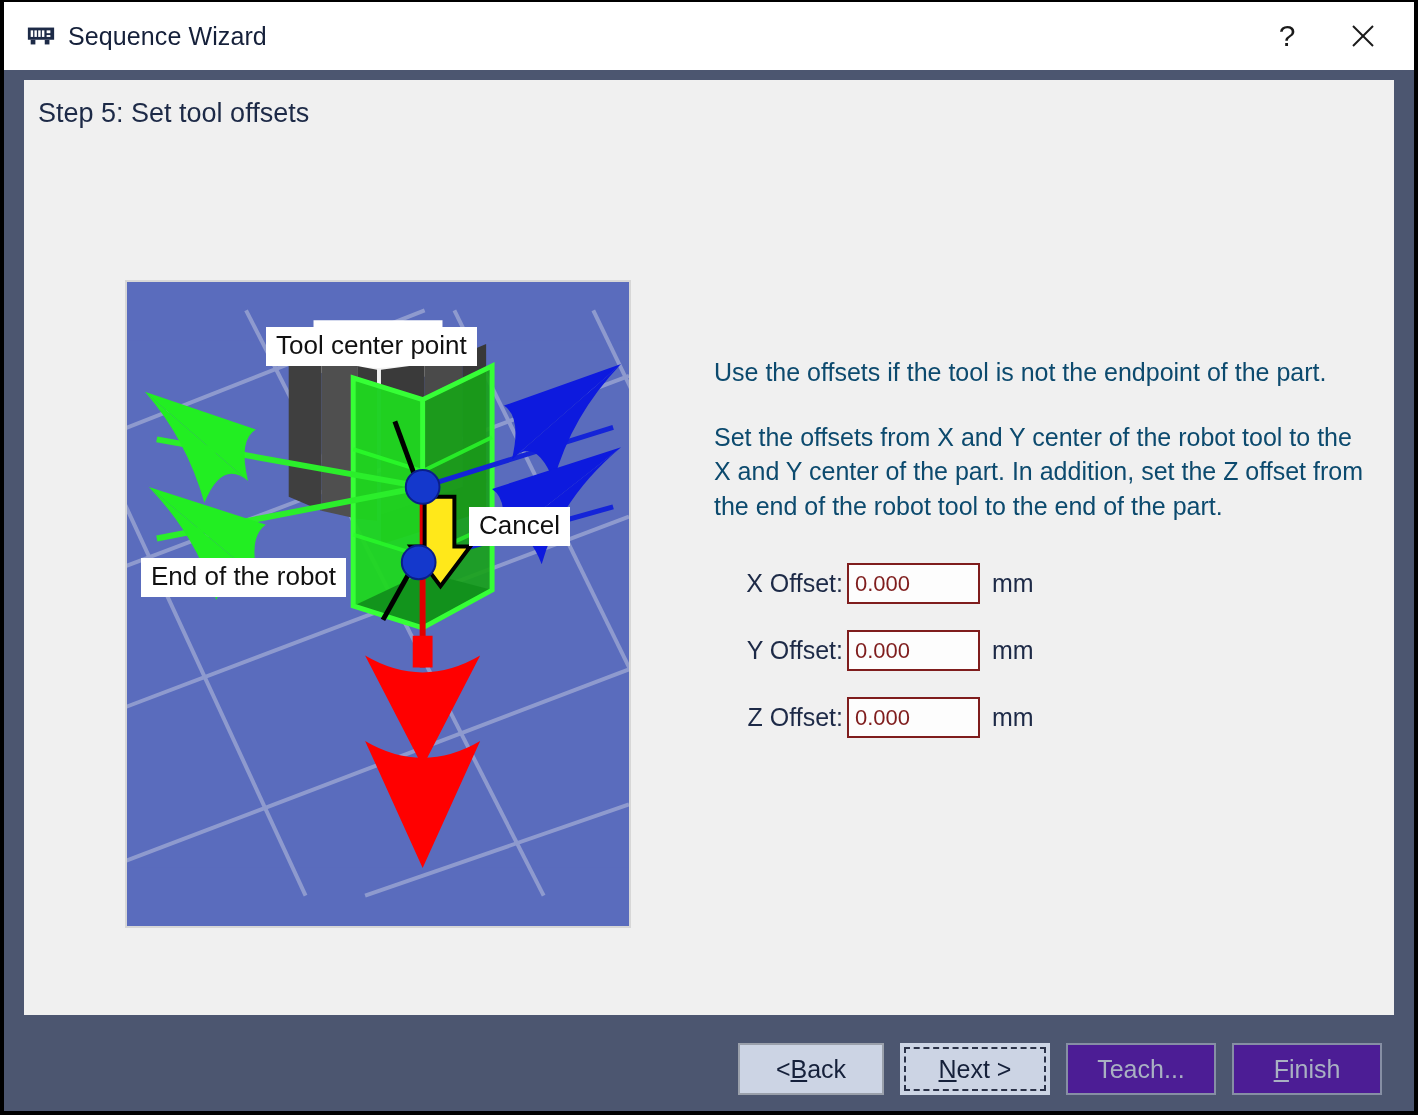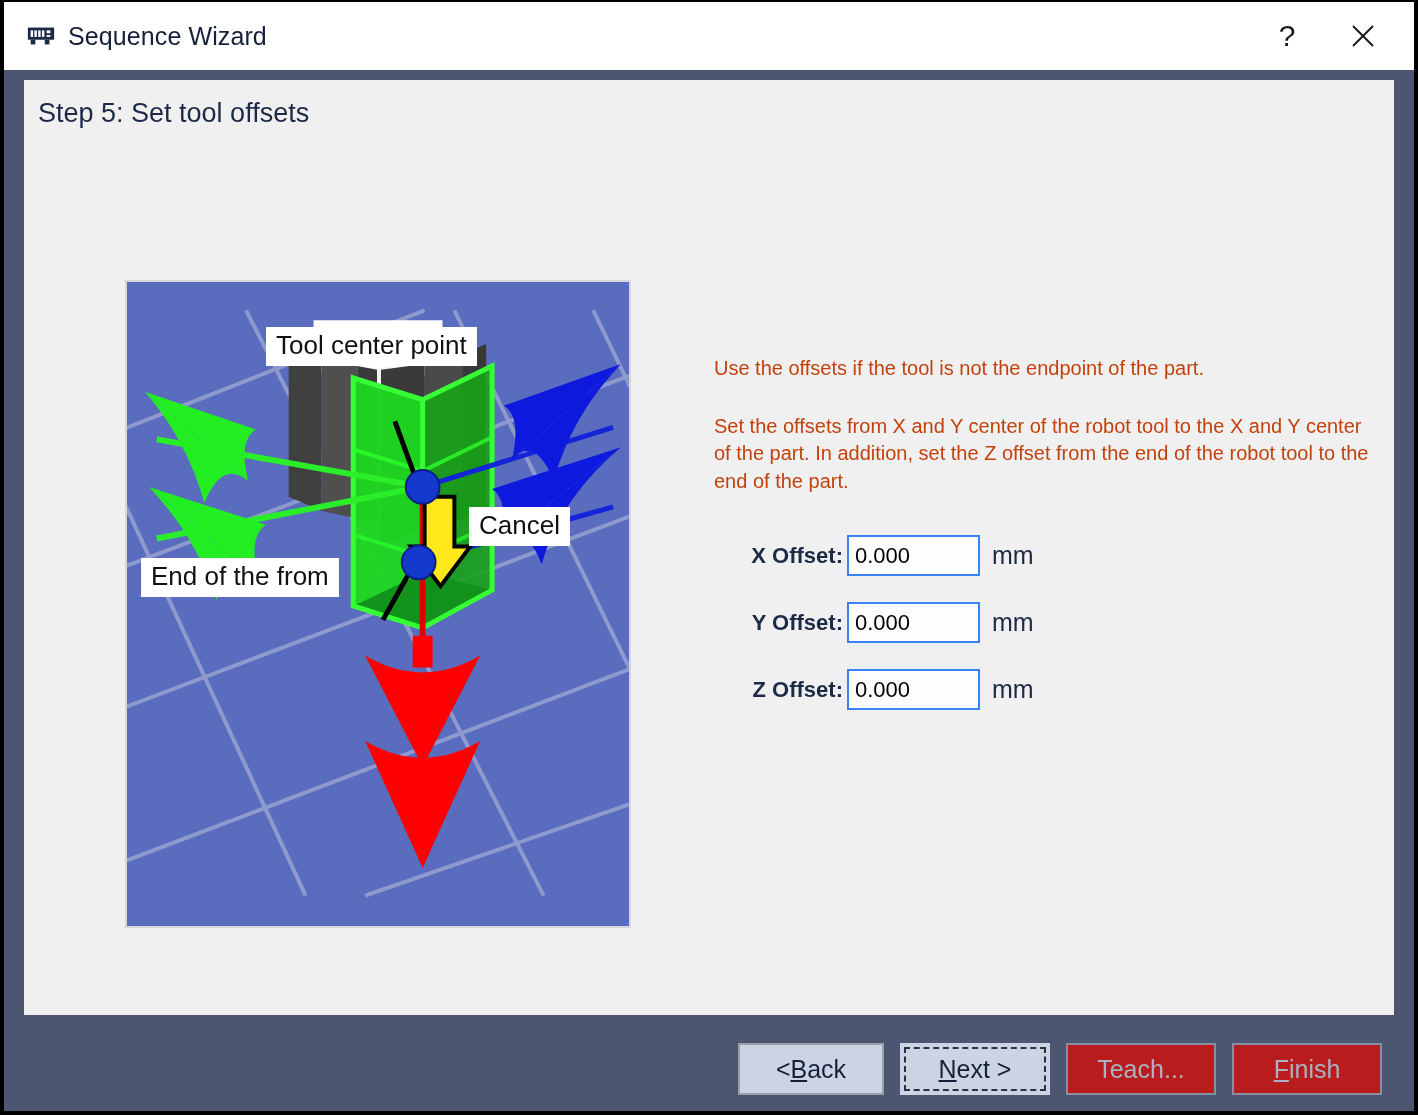--- a/index.html
+++ b/index.html
@@ -110,48 +110,47 @@
   #callout-end  { left: 14px;  top: 276px; }
 
   
   #right-panel {
     position: absolute;
     left: 690px;
     top: 275px;
     width: 660px;
   }
   .para {
-    font-size: 20px;
-    color: #c2410c;
+    font-size: 25px;
+    color: #0c4a6e;
     line-height: 1.38;
     margin: 0 0 30px 0;
     max-width: 660px;
   }
   .para.last { margin-bottom: 40px; }
 
   .field-row {
     display: flex;
     align-items: center;
     margin-bottom: 26px;
   }
   .field-label {
     width: 133px;
     text-align: right;
-    font-size: 22px;
+    font-size: 25px;
     color: #1d2a47;
     padding-right: 4px;
-    font-weight: bold;
   }
   .field-input {
     width: 133px;
     height: 41px;
     background: #fdfdfd;
-    border: 2px solid #3b82f6;
+    border: 2px solid #7f1d1d;
     font-size: 22px;
-    color: #000000;
+    color: #7f1d1d;
     padding: 0 6px;
     font-family: "Liberation Sans", sans-serif;
     line-height: 37px;
     outline: none;
   }
   .field-unit {
     font-size: 25px;
     color: #1d2a47;
     margin-left: 12px;
   }
@@ -172,21 +171,21 @@
     color: #15203a;
     font-size: 25px;
     font-family: "Liberation Sans", sans-serif;
     display: flex;
     align-items: center;
     justify-content: center;
     cursor: default;
     padding: 0;
   }
   .btn.disabled {
-    background: #b91c1c;
+    background: #4c1d95;
     border-color: #868fa4;
     color: #a9b1c2;
   }
   .btn.focused {
     border: 2px solid #ccd4e4;
     outline: 2px dashed #2b3248;
     outline-offset: -6px;
   }
   #btn-cancel { left: 40px;  width: 148px; }
   #btn-back   { left: 734px; width: 146px; }
@@ -308,21 +307,21 @@
             <path d="M 270 82 L 292 142"></path>
             <path d="M 286 232 L 258 282"></path>
           </g>
 
           <circle cx="298" cy="148" r="17" fill="#1438cc" stroke="#0a1f88" stroke-width="2"></circle>
           <circle cx="294" cy="224" r="17" fill="#1438cc" stroke="#0a1f88" stroke-width="2"></circle>
         </svg>
 
         <div class="callout" id="callout-tcp">Tool center point</div>
         <div class="callout" id="callout-offset">Cancel</div>
-        <div class="callout" id="callout-end">End of the from</div>
+        <div class="callout" id="callout-end">End of the robot</div>
       </div>
 
       <div id="right-panel">
         <p class="para">Use the offsets if the tool is not the endpoint of the part.</p>
         <p class="para last">Set the offsets from X and Y center of the robot tool to the X and Y center of the part.  In addition, set the Z offset from the end of the robot tool to the end of the part.</p>
 
         <div class="field-row">
           <span class="field-label">X Offset:</span>
           <input class="field-input" type="text" value="0.000" style="">
           <span class="field-unit">mm</span>

